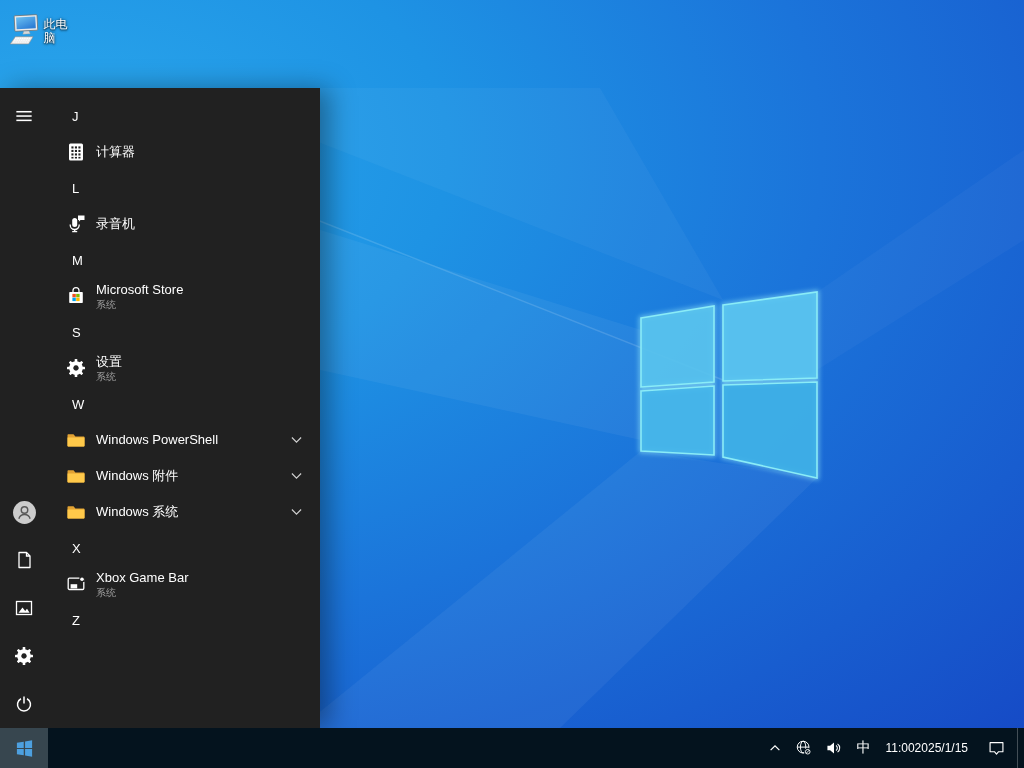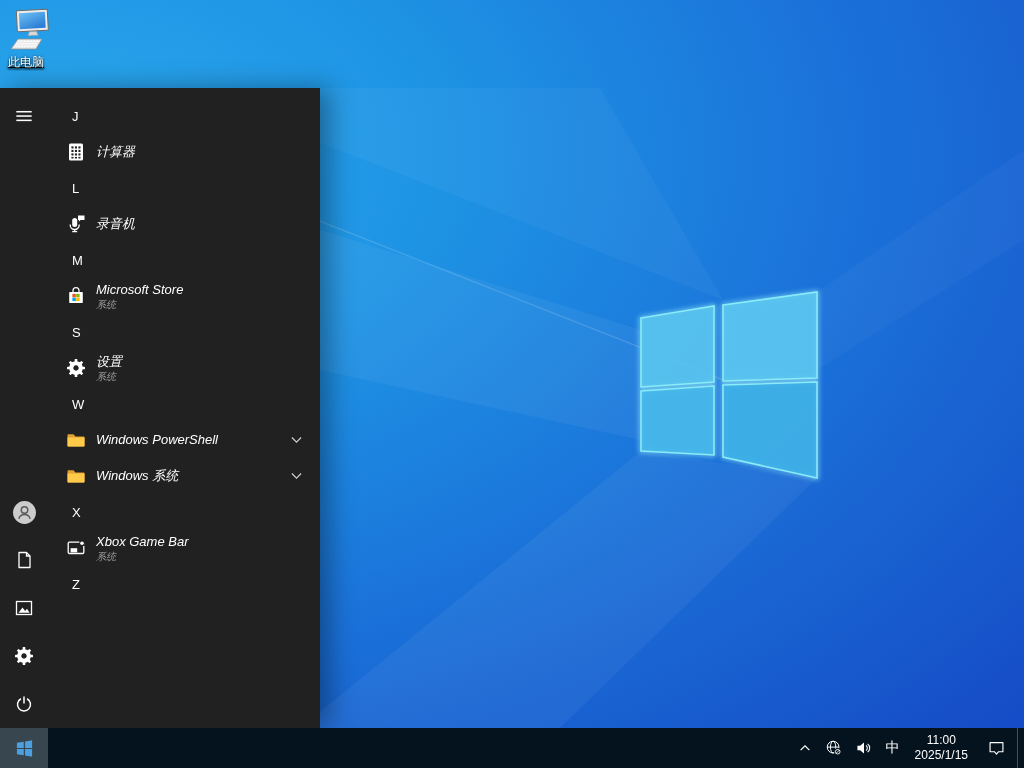--- a/index.html
+++ b/index.html
@@ -10,21 +10,21 @@
   }
   
   .desktop{
     position:absolute;inset:0;
     background:radial-gradient(135% 115% at 6% 20%,
       #2BA7EC 0%, #1E93E4 28%, #1B74DA 55%, #1546C4 100%);
   }
   .wallpaper-art{position:absolute;inset:0;}
   .desktop-icon{
     position:absolute;left:8px;top:6px;width:62px;
-    display:flex;flex-direction:column;cursor:default;text-decoration:underline;
+    display:flex;align-items:center;cursor:default;
   }
   .pc-label{
     margin-top:1px;font-size:12px;color:#fff;line-height:14px;
     text-shadow:0 1px 2px rgba(0,0,0,.9),0 0 3px rgba(0,0,0,.55);
   }
   
   .start-menu{
     position:absolute;left:0;top:88px;width:320px;height:640px;
     background:#212121;display:flex;overflow:hidden;z-index:5;
     box-shadow:10px 0 24px rgba(0,0,0,.35);
@@ -33,41 +33,41 @@
   .rail-top{position:absolute;top:4px;left:0;}
   .rail-bottom{position:absolute;bottom:0;left:0;}
   .rail-btn{
     width:48px;height:48px;display:flex;align-items:center;justify-content:center;
     background:none;border:none;padding:0;cursor:pointer;
   }
   .app-list{flex:1;padding-top:10px;position:relative;}
   .row{height:36px;display:flex;align-items:center;position:relative;cursor:pointer;}
   .row .letter{margin-left:24px;font-size:13px;color:#ffffff;}
   .row .icbox{width:20px;height:20px;margin-left:18px;flex:none;display:flex;align-items:center;justify-content:center;}
-  .row .txt{margin-left:10px;display:flex;flex-direction:column;justify-content:center;min-width:0;font-style:italic;}
+  .row .txt{margin-left:10px;display:flex;flex-direction:column;justify-content:center;min-width:0;}
   .row .lbl{font-size:13px;color:#ffffff;line-height:16px;white-space:nowrap;}
   .row .sub{font-size:10px;color:#9e9e9e;line-height:13px;white-space:nowrap;}
   .row .chev{position:absolute;right:18px;top:14px;}
   
   .taskbar{
     position:absolute;left:0;bottom:0;width:1024px;height:40px;
     background:#04131E;display:flex;align-items:stretch;z-index:10;
   }
   .start-btn{
     width:48px;height:40px;background:#37464F;border:none;padding:0;
     display:flex;align-items:center;justify-content:center;cursor:pointer;flex:none;
   }
   .tray{margin-left:auto;display:flex;align-items:center;height:100%;}
   .tray-btn{
     height:40px;display:flex;align-items:center;justify-content:center;
     padding:0 7px;background:none;border:none;cursor:pointer;color:#fff;
   }
   .ime{font-size:14px;color:#fff;}
   .clock{
-    display:flex;flex-direction:column;align-items:center;justify-content:center;
+    display:flex;flex-direction:row;align-items:center;justify-content:center;
     color:#fff;font-size:12px;line-height:15px;padding:0 8px;background:none;border:none;cursor:pointer;
   }
   .action{padding:0 12px;}
   .show-desktop{width:6px;height:40px;border-left:1px solid rgba(255,255,255,.25);cursor:pointer;}
   .hidden-defs{position:absolute;width:0;height:0;overflow:hidden;}
 </style>
 </head>
 <body>
 
 <svg class="hidden-defs" aria-hidden="true">
@@ -341,20 +341,33 @@
           <use href="#chevron-down-icon" xlink:href="#chevron-down-icon"></use>
         </svg>
       </div>
       <div class="row">
         <span class="icbox">
           <svg width="20" height="20">
             <use href="#folder-icon" xlink:href="#folder-icon"></use>
           </svg>
         </span>
         <span class="txt">
+          <span class="lbl">Windows 附件</span>
+        </span>
+        <svg width="11" height="8" class="chev">
+          <use href="#chevron-down-icon" xlink:href="#chevron-down-icon"></use>
+        </svg>
+      </div>
+      <div class="row">
+        <span class="icbox">
+          <svg width="20" height="20">
+            <use href="#folder-icon" xlink:href="#folder-icon"></use>
+          </svg>
+        </span>
+        <span class="txt">
           <span class="lbl">Windows 系统</span>
         </span>
         <svg width="11" height="8" class="chev">
           <use href="#chevron-down-icon" xlink:href="#chevron-down-icon"></use>
         </svg>
       </div>
       <div class="row">
         <span class="letter">X</span>
       </div>
       <div class="row">

